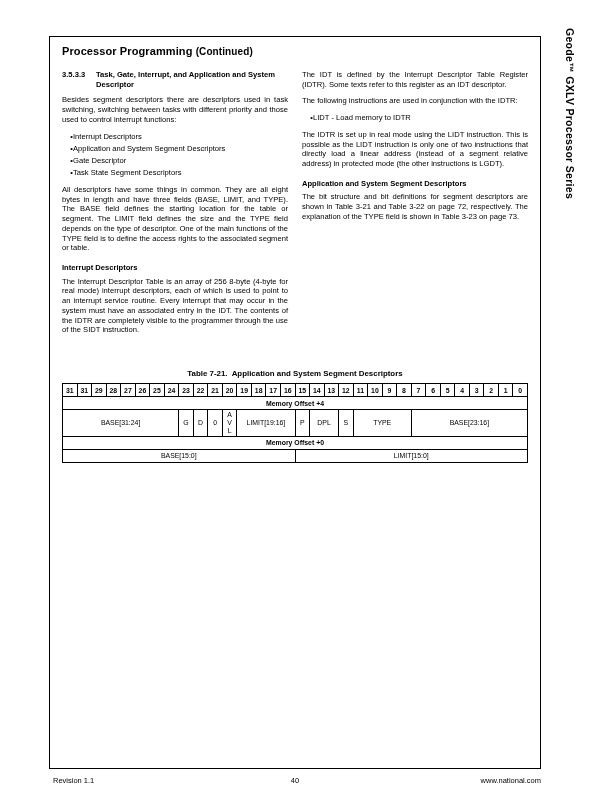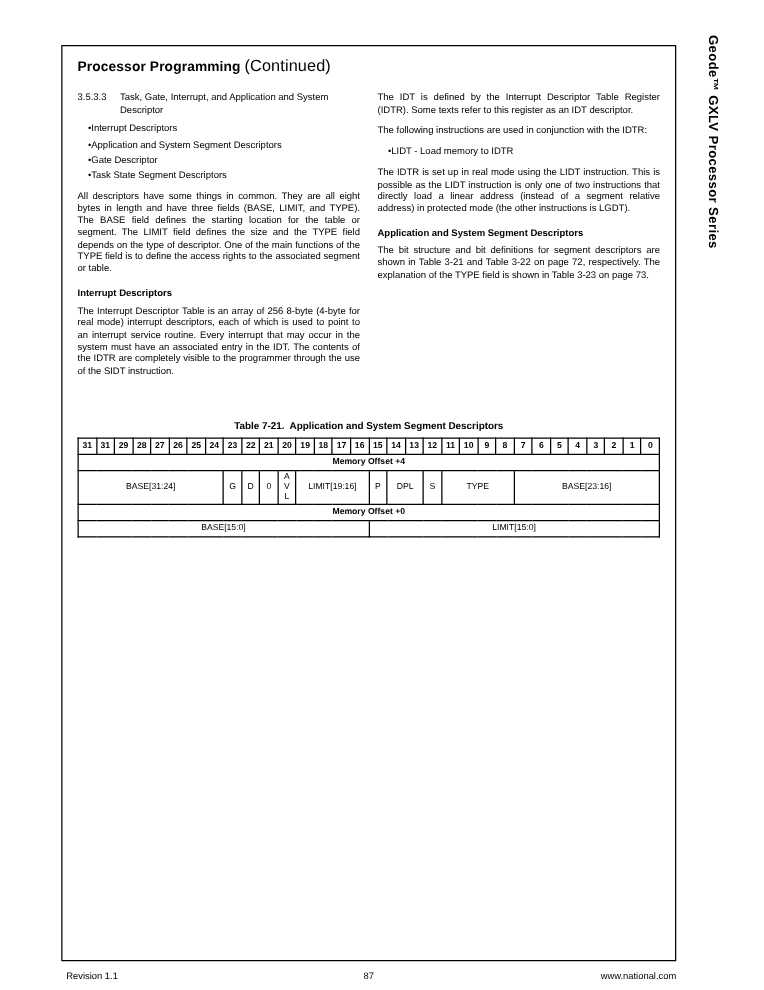--- a/index.html
+++ b/index.html
@@ -7,24 +7,24 @@
   body {
     width:611px; height:792px; position:relative; overflow:hidden;
     font-family:"Liberation Sans", sans-serif; color:#000;
     -webkit-font-smoothing:antialiased;
   }
   .content-box {
     position:absolute; left:49px; top:36px; width:492px; height:733px;
     border:1.3px solid #000; padding:8px 12px 0 12px;
   }
   .page-header { font-weight:bold; font-size:11px; letter-spacing:0.1px; }
-  .page-header .continued { font-size:13px; font-weight:normal;text-align:right; }
+  .page-header .continued { font-size:10px; font-weight:bold;text-align:right; }
   .columns { display:flex; gap:14px; margin-top:13px; }
   .col { flex:1; font-size:7.6px; line-height:1.28; text-align:justify; }
-  .section-head { display:flex; font-weight:normal; margin-bottom:6px; text-align:left; }
+  .section-head { display:flex; font-weight:bold; margin-bottom:6px; text-align:left; }
   .section-num { width:34px; flex:none; }
   .section-title { flex:1; }
   .para { margin-bottom:7px; }
   .bullets { list-style:none; margin:0 0 7px 2px; }
   .bullets li { display:flex; margin-bottom:2.5px; text-align:right; }
   .bullets li::before { content:"\2022"; width:9px; flex:none; }
   .subhead { font-weight:bold; margin:10px 0 4px 0; text-align:left; }
   .table-block { margin-top:27px; }
   .table-title { text-align:center; font-weight:bold; font-size:7.9px; margin-bottom:5px; white-space:pre-wrap; }
   table.desc { width:100%; border-collapse:collapse; table-layout:fixed; }
@@ -57,20 +57,21 @@
 
   <div class="page-header"><span>Processor Programming </span><span class="continued">(Continued)</span></div>
 
   <div class="columns">
 
     <div class="col">
       <div class="section-head">
         <span class="section-num">3.5.3.3</span>
         <span class="section-title">Task, Gate, Interrupt, and Application and System Descriptor</span>
       </div>
+      <p class="para">Besides segment descriptors there are descriptors used in task switching, switching between tasks with different priority and those used to control interrupt functions:</p>
       <ul class="bullets">
         <li>Interrupt Descriptors</li>
         <li>Application and System Segment Descriptors</li>
         <li>Gate Descriptor</li>
         <li>Task State Segment Descriptors</li>
       </ul>
       <p class="para">All descriptors have some things in common. They are all eight bytes in length and have three fields (BASE, LIMIT, and TYPE). The BASE field defines the starting location for the table or segment. The LIMIT field defines the size and the TYPE field depends on the type of descriptor. One of the main functions of the TYPE field is to define the access rights to the associated segment or table.</p>
       <div class="subhead">Interrupt Descriptors</div>
       <p class="para">The Interrupt Descriptor Table is an array of 256 8-byte (4-byte for real mode) interrupt descriptors, each of which is used to point to an interrupt service routine. Every interrupt that may occur in the system must have an associated entry in the IDT. The contents of the IDTR are completely visible to the programmer through the use of the SIDT instruction.</p>
     </div>
@@ -152,15 +153,15 @@
       </tbody>
     </table>
   </div>
 
 </div>
 
 <div class="sidebar-title">Geode™ GXLV Processor Series</div>
 
 <div class="footer">
   <span class="f-left">Revision 1.1</span>
-  <span class="f-center">87</span>
+  <span class="f-center">40</span>
   <span class="f-right">www.national.com</span>
 </div>
 
 </body></html>

